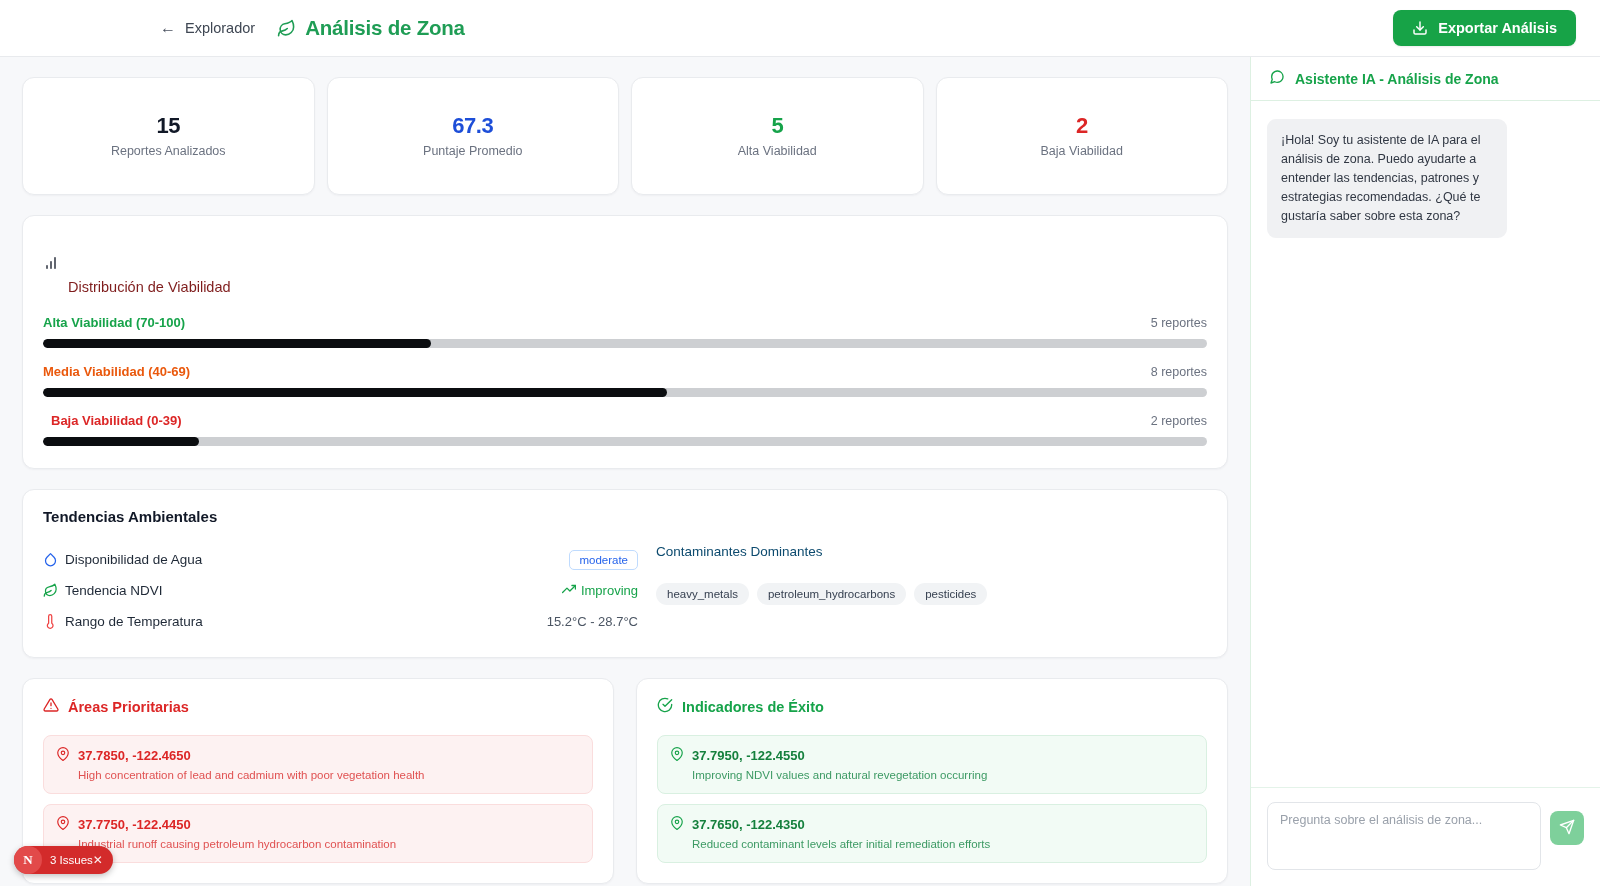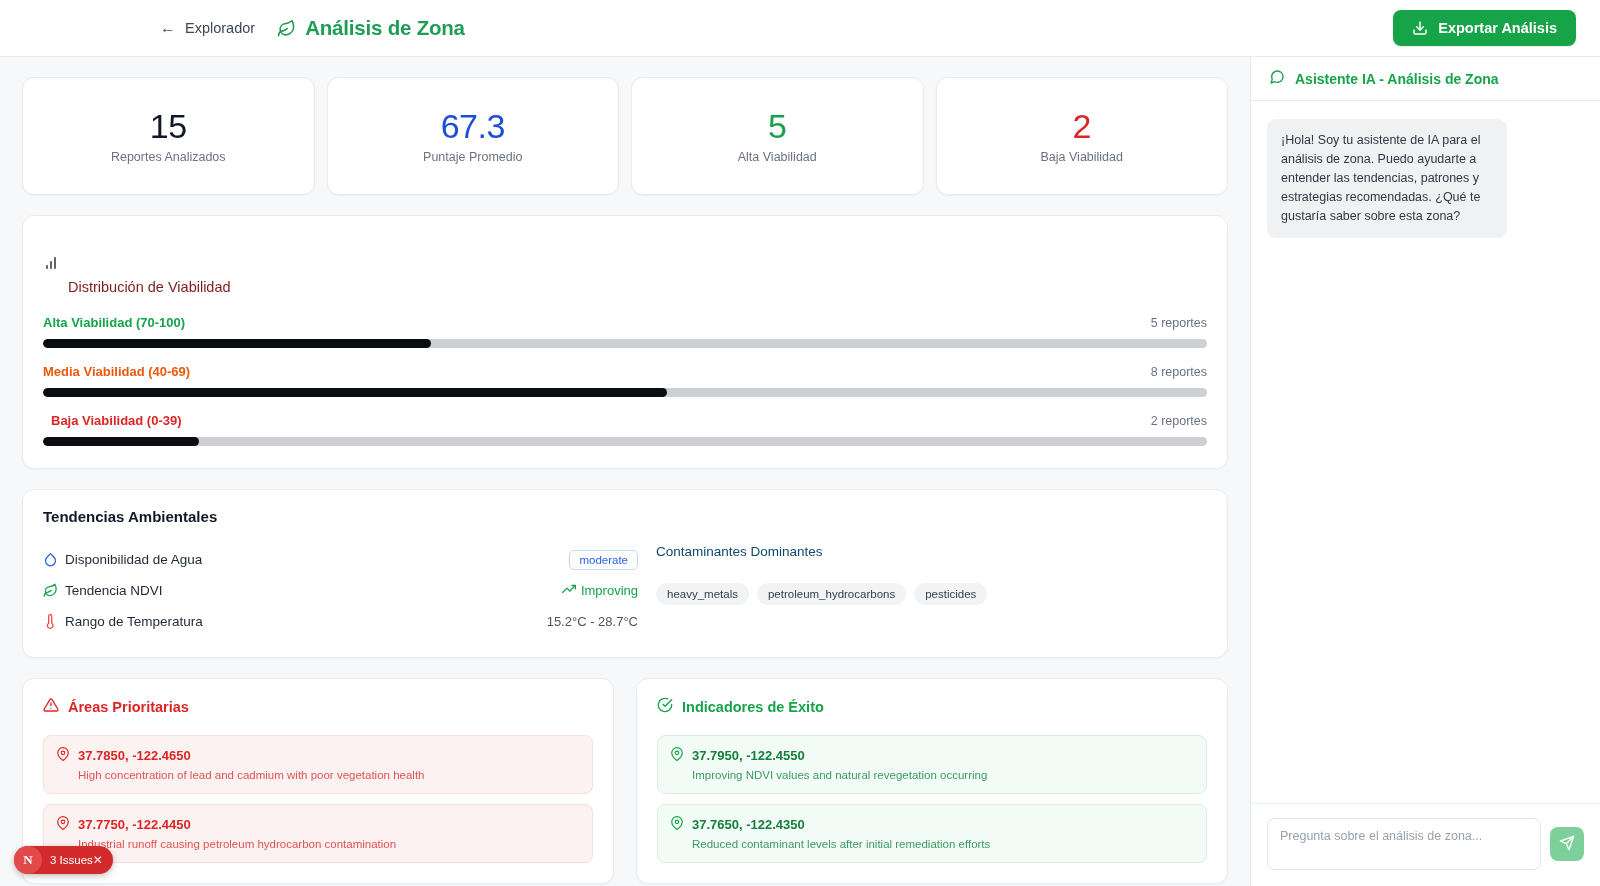--- a/index.html
+++ b/index.html
@@ -55,21 +55,21 @@
     box-shadow: 0 1px 2px rgba(16,24,40,.04);
   }
 
   
   .stats-row { display:flex; gap:12px; margin-bottom:20px; }
   .stat-card {
     flex:1; height:118px;
     display:flex; flex-direction:column; align-items:center; justify-content:center;
     gap:7px;
   }
-  .stat-value { font-size: 34px; font-weight: 400; line-height:1; letter-spacing:-0.5px;text-align:right;}
+  .stat-value { font-size: 22px; font-weight: 700; line-height:1; letter-spacing:-0.5px;text-align:right;}
   .stat-label { font-size: 12.5px; color:#6b7280; }
   .v-dark { color:#111827; }
   .v-blue { color:#1d4ed8; }
   .v-green { color:#16a34a; }
   .v-red { color:#dc2626; }
 
   
   .sec { padding: 18px 20px 20px 20px; margin-bottom:20px; }
   .sec-head { display:flex; align-items:center; gap:9px; margin-bottom: 20px;}
   .sec-head h3 { font-size: 14.5px; font-weight:400; color:#7f1d1d;margin-top:45px; }
@@ -149,21 +149,21 @@
     background:#f0f1f3; border-radius: 9px;
     padding: 12px 14px; max-width: 240px;
     font-size: 12.5px; line-height: 1.52; color:#303743;
   }
   .composer {
     border-top:1px solid #e4f3e9;
     padding: 14px 16px 16px 16px;
     display:flex; align-items:flex-start; gap:9px;
   }
   .chat-input {
-    flex:1; height: 52px; resize:none;
+    flex:1; height: 68px; resize:none;
     border:1px solid #e2e5e9; border-radius:8px;
     padding: 10px 12px; font-size:12.5px; color:#111827;
     font-family:"Liberation Sans", sans-serif;
     outline:none; background:#fff;
   }
   .chat-input::placeholder { color:#9aa1ab; }
   .send-btn {
     width:34px; height:34px; min-width:34px;
     background:#7ed09b; border:none; border-radius:8px;
     display:flex; align-items:center; justify-content:center;

